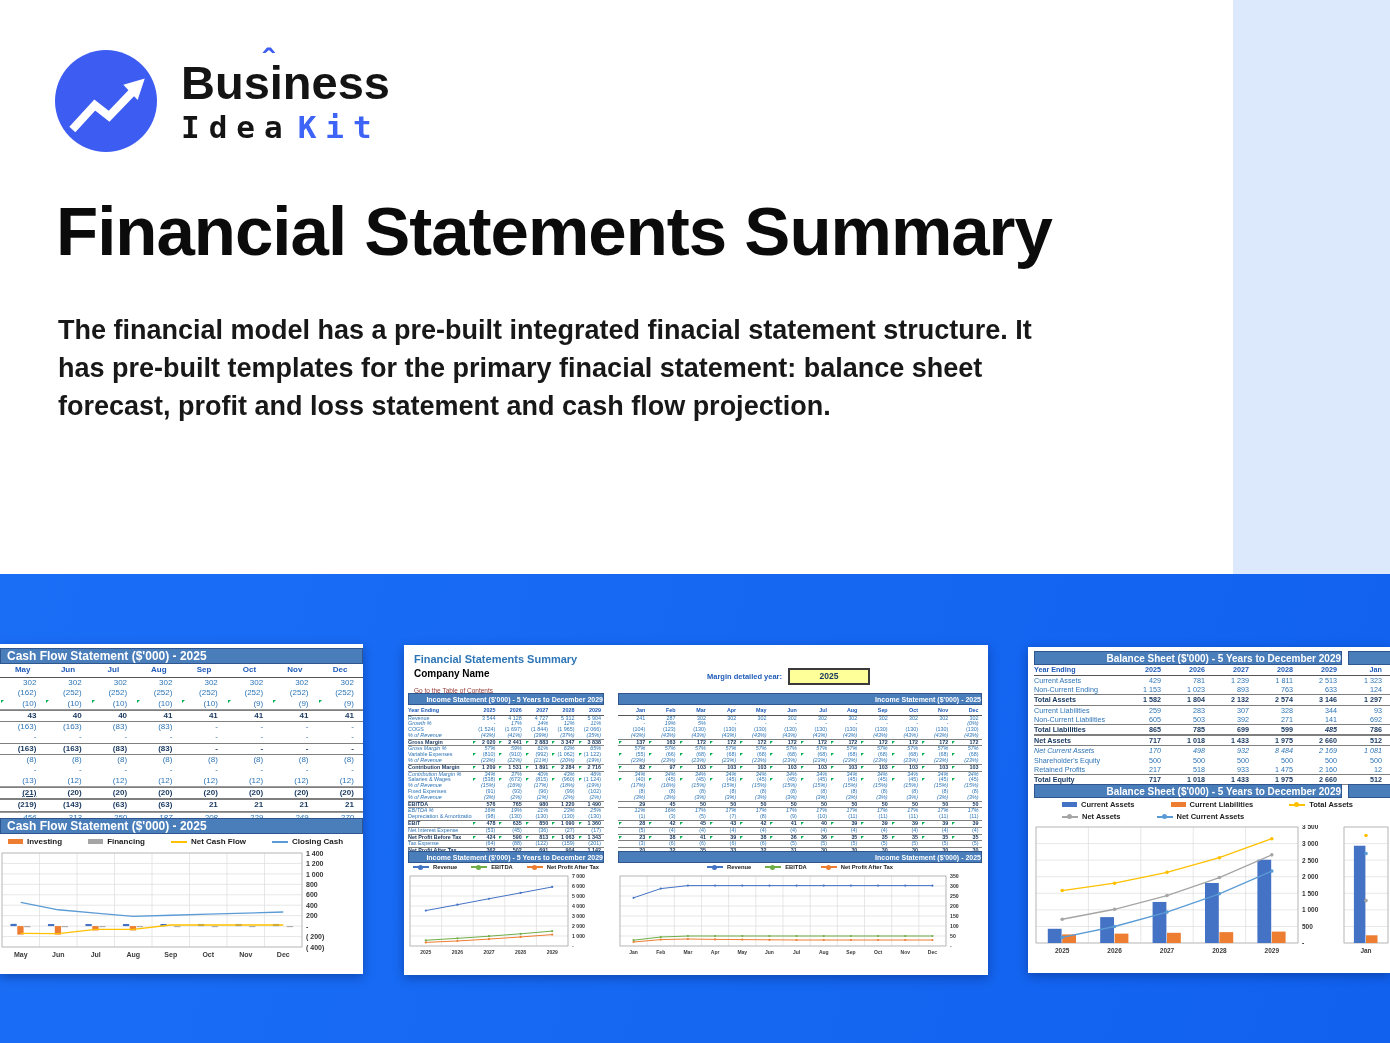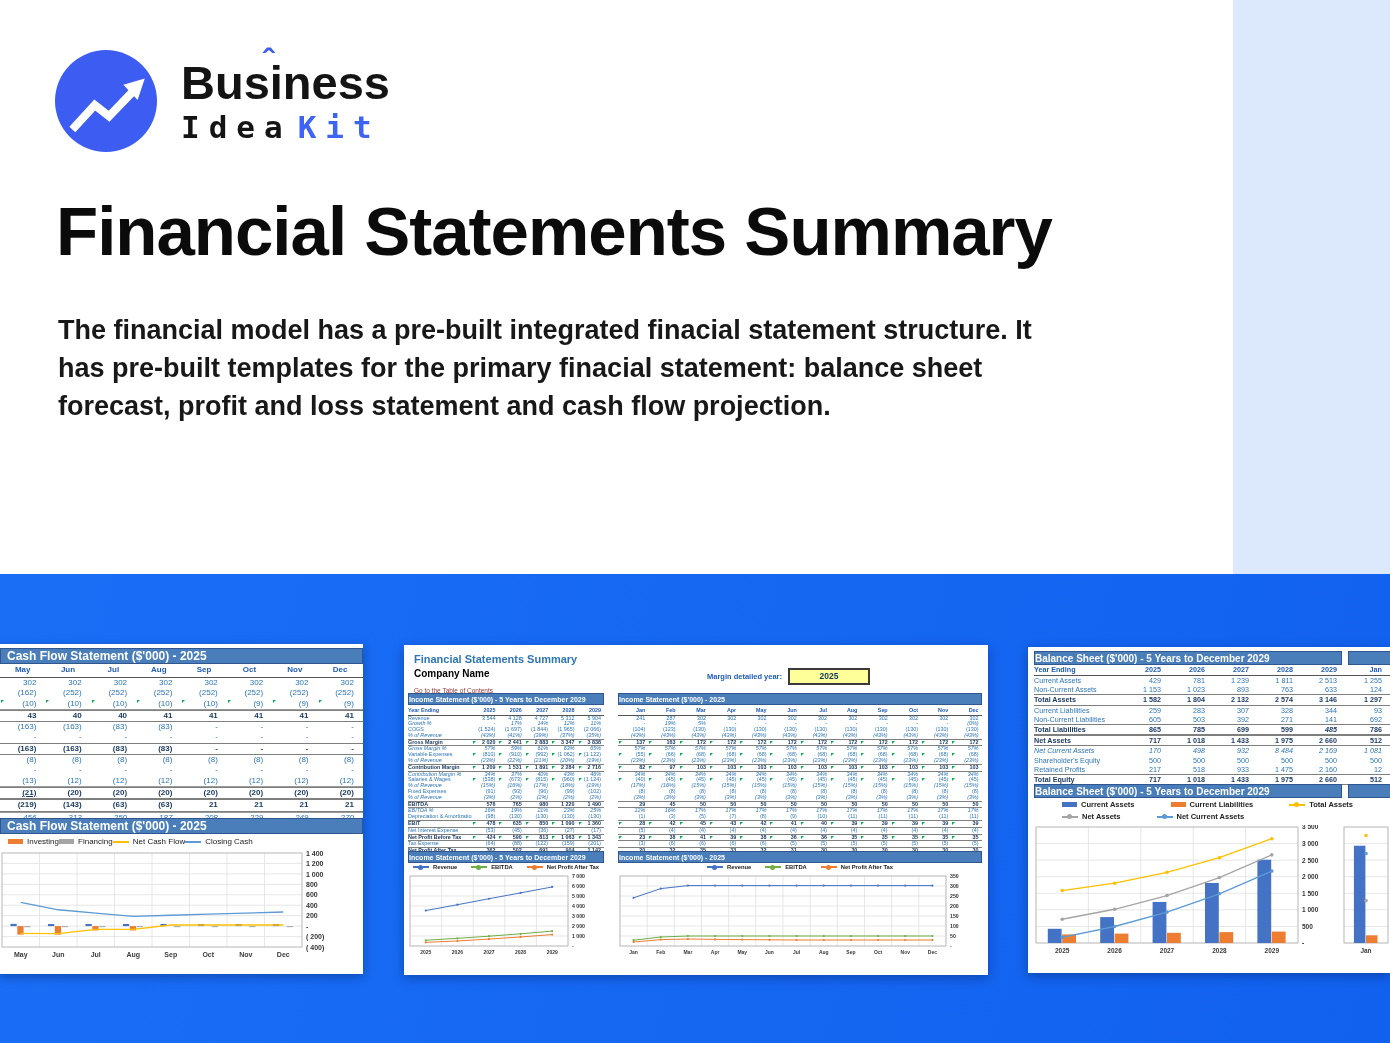--- a/index.html
+++ b/index.html
@@ -25,21 +25,21 @@
   
   .band{position:absolute;left:0;top:574px;width:1390px;height:469px;
         background:linear-gradient(105deg,#1a6ef6 0%,#1161ee 100%);}
   .card{position:absolute;background:#ffffff;box-shadow:0 3px 10px rgba(0,15,60,.35);}
   #card-cf{left:0;top:70px;width:363px;height:330px;overflow:hidden;}
   #card-is{left:404px;top:71px;width:584px;height:330px;overflow:hidden;}
   #card-bs{left:1028px;top:73px;width:362px;height:326px;overflow:hidden;}
 
   
   .xbar{position:absolute;background:#4a7ebb;border:1px solid #30568f;color:#fff;font-weight:700;
-        text-align:left;box-sizing:border-box;}
+        text-align:right;box-sizing:border-box;}
 
   
   .xrow{display:flex;}
   .xcell{position:relative;text-align:right;color:#2e75b6;box-sizing:border-box;white-space:nowrap;overflow:hidden;}
   .xcell.lbl{text-align:left;}
   .xrow.hdr{border-bottom:1px solid #555;}
   .xrow.hdr .xcell{font-weight:700;color:#1f5bb8;}
   .s-b{font-weight:700;border-top:1px solid #7f7f7f;border-bottom:1px solid #7f7f7f;}
   .s-b .xcell{color:#17375e;}
   .s-i{font-style:italic;}
@@ -47,21 +47,21 @@
   .s-c{font-style:italic;border-top:1px solid #9a9a9a;}
   .fl .xcell:not(.lbl)::before{content:'';position:absolute;left:1px;top:1px;
         border-top:3px solid #00b050;border-right:3px solid transparent;}
 
   
   .cf-table{position:absolute;left:0;top:20px;width:363px;font-size:8px;}
   .cf-table .xrow{height:10.3px;line-height:10.3px;}
   .cf-table .xrow.hdr{height:13px;line-height:12px;}
   .cf-table .xcell{padding-right:9px;}
   .cf-table .hc{text-align:center;padding-right:0;}
-  .cf-legend{position:absolute;left:8px;top:193px;display:flex;font-size:8px;font-weight:400;color:#1a1a1a;}
+  .cf-legend{position:absolute;left:8px;top:193px;display:flex;gap:26px;font-size:8px;font-weight:700;color:#1a1a1a;}
 
   
   .is-head{position:absolute;left:10px;top:8px;}
   .fs-title{color:#2e75b6;font-weight:700;font-size:11px;}
   .company{font-weight:700;font-size:10px;color:#000;margin-top:3px;}
   .toclink{font-size:6.5px;color:#953735;text-decoration:underline;margin-top:4px;display:inline-block;}
   .sel-label{position:absolute;left:250px;top:27px;width:128px;text-align:right;font-size:7.5px;
              font-weight:700;color:#1f5bb8;}
   .yearbox{position:absolute;left:384px;top:23px;width:78px;height:13px;line-height:13px;background:#ffff99;
            border:2px solid #3a3a3a;color:#17375e;font-weight:700;font-size:8.5px;text-align:center;}
@@ -1074,21 +1074,21 @@
         </div>
         <div class="xrow s-p">
           <span class="xcell lbl" style="width: 88px;">Current Assets</span>
           <span class="xcell" style="width: 44px;">429</span>
           <span class="xcell" style="width: 44px;">781</span>
           <span class="xcell" style="width: 44px;">1 239</span>
           <span class="xcell" style="width: 44px;">1 811</span>
           <span class="xcell" style="width: 44px;">2 513</span>
         </div>
         <div class="xrow s-p">
-          <span class="xcell lbl" style="width: 88px;">Non-Current Assets</span>
+          <span class="xcell lbl" style="width: 88px;">Non-Current Ending</span>
           <span class="xcell" style="width: 44px;">1 153</span>
           <span class="xcell" style="width: 44px;">1 023</span>
           <span class="xcell" style="width: 44px;">893</span>
           <span class="xcell" style="width: 44px;">763</span>
           <span class="xcell" style="width: 44px;">633</span>
         </div>
         <div class="xrow s-b">
           <span class="xcell lbl" style="width: 88px;">Total Assets</span>
           <span class="xcell" style="width: 44px;">1 582</span>
           <span class="xcell" style="width: 44px;">1 804</span>
@@ -1159,21 +1159,21 @@
           <span class="xcell" style="width: 44px;">1 433</span>
           <span class="xcell" style="width: 44px;">1 975</span>
           <span class="xcell" style="width: 44px;">2 660</span>
         </div>
       </div>
     <div id="bs-jan">
         <div class="xrow hdr">
           <span class="xcell" style="width: 44px;">Jan</span>
         </div>
         <div class="xrow s-p">
-          <span class="xcell" style="width: 44px;">1 255</span>
+          <span class="xcell" style="width: 44px;">1 323</span>
         </div>
         <div class="xrow s-p">
           <span class="xcell" style="width: 44px;">124</span>
         </div>
         <div class="xrow s-b">
           <span class="xcell" style="width: 44px;">1 297</span>
         </div>
         <div class="xrow s-p">
           <span class="xcell" style="width: 44px;">93</span>
         </div>

